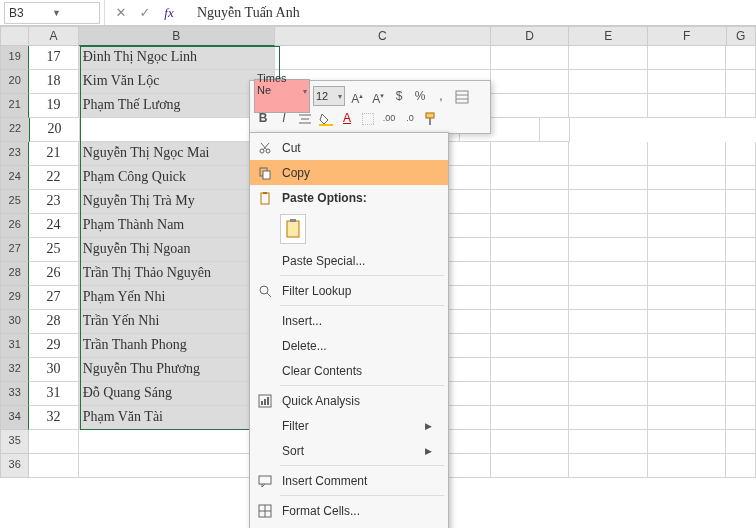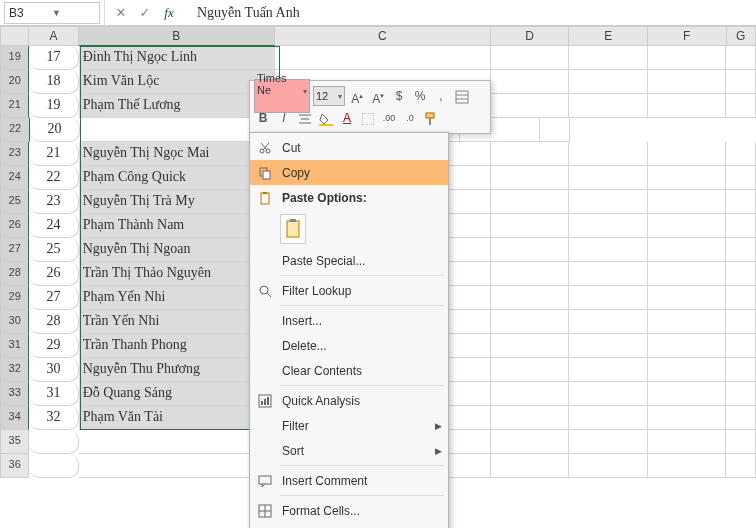--- a/index.html
+++ b/index.html
@@ -4,55 +4,55 @@
 <style>
 * { box-sizing: border-box; margin: 0; padding: 0; font-family: "Segoe UI", Arial, sans-serif; }
 body { background: #fff; width: 756px; height: 528px; overflow: hidden; position: relative; font-size: 12px; color: #333; }
 
 .formula-bar { display: flex; align-items: center; height: 26px; border-bottom: 1px solid #ccc; background: #fff; }
 .name-box { display: flex; align-items: center; width: 96px; height: 22px; border: 1px solid #ccc; margin: 2px 4px; padding: 0 4px; }
 .name-box span { flex: 1; font-size: 12px; }
 .name-box .drop { font-size: 9px; color: #666; }
 .fb-buttons { display: flex; align-items: center; gap: 8px; padding: 0 8px; border-left: 1px solid #ddd; height: 100%; }
 .fb-btn { width: 16px; text-align: center; color: #888; font-size: 13px; }
-.fb-btn.fx { font-style: italic; font-family: serif; color: #14532d; }
+.fb-btn.fx { font-style: italic; font-family: serif; color: #4c1d95; }
 .formula-text { flex: 1; padding-left: 12px; font-family: "Times New Roman", serif; font-size: 14px; }
 
 .grid-wrap { position: relative; }
 .col-headers { display: flex; height: 20px; background: #e6e6e6; }
 .row-header-spacer { width: 30px; border: 1px solid #ccc; background: #e6e6e6; }
 .col-header { border: 1px solid #ccc; border-left: none; text-align: center; line-height: 18px; color: #444; font-size: 12px; background: #e6e6e6; }
 .col-header.sel { background: #d4d4d4; border-bottom: 1.5px solid #217346; }
 .ch-A { width: 50px; } .ch-B { width: 200px; } .ch-C { width: 220px; } .ch-D { width: 80px; } .ch-E { width: 80px; } .ch-F { width: 80px; } .ch-G { width: 30px; }
 
 .rows { }
 .row { display: flex; height: 22px; }
 .row.tall { height: 24px; }
 .rh { width: 30px; border: 1px solid #ccc; border-top: none; background: #e6e6e6; text-align: center; line-height: 21px; font-size: 11px; color: #444; }
 .rh.sel { background: #d4d4d4; border-right: 1.5px solid #217346; }
 .cell { border-right: 1px solid #d4d4d4; border-bottom: 1px solid #d4d4d4; padding: 0 4px; line-height: 21px; overflow: hidden; white-space: nowrap; font-size: 12px; }
-.cA { width: 50px; text-align: center; font-family: "Times New Roman", serif; font-size: 14px; border-radius: 10px; }
+.cA { width: 50px; text-align: center; font-family: "Times New Roman", serif; font-size: 14px; }
 .cB { width: 200px; font-family: "Times New Roman", serif; font-size: 14px; }
 .cC { width: 220px; } .cD { width: 80px; } .cE { width: 80px; } .cF { width: 80px; } .cG { width: 30px; }
 .cell.sel { background: #dcdcdc; }
 .selection-border { position: absolute; border: 1.5px solid #217346; pointer-events: none; }
 
 .watermark { position: absolute; left: 270px; top: 255px; font-size: 26px; color: rgba(120,120,120,0.35); font-weight: 400; letter-spacing: 2px; font-family: Arial; pointer-events: none; }
 
 .mini-toolbar { position: absolute; left: 249px; top: 80px; width: 242px; background: #f7f7f7; border: 1px solid #b5b5b5; box-shadow: 2px 2px 6px rgba(0,0,0,0.2); padding: 4px; }
 .mt-row { display: flex; align-items: center; gap: 3px; height: 22px; }
 .mt-font { width: 56px; height: 20px; border: 1px solid #aaa; font-size: 11px; padding: 16px 2px; display: flex; align-items: flex-end; background: #fca5a5; }
 .mt-font .drop { margin-left: auto; font-size: 8px; color: #666; }
 .mt-size { width: 32px; height: 20px; border: 1px solid #aaa; font-size: 11px; padding: 0 2px; display: flex; align-items: center; background: #e5e5e5; }
 .mt-size .drop { margin-left: auto; font-size: 8px; color: #666; }
 .mt-btn { width: 18px; height: 18px; text-align: center; line-height: 18px; font-size: 12px; color: #555; }
 .mt-btn svg { vertical-align: middle; }
 
 .context-menu { position: absolute; left: 249px; top: 132px; width: 200px; background: #f7f7f7; border: 1px solid #b5b5b5; box-shadow: 2px 2px 6px rgba(0,0,0,0.25); padding: 2px 0; }
-.cm-item { display: flex; align-items: center; height: 25px; padding: 0 6px 0 4px; font-size: 12px; color: #333; }
+.cm-item { display: flex; align-items: center; height: 25px; padding: 0 16px 0 4px; font-size: 12px; color: #333; }
 .cm-item:hover, .cm-item.hover { background: #fdba74; }
 .cm-icon { width: 22px; height: 18px; display: flex; align-items: center; justify-content: center; margin-right: 6px; }
 .cm-label { flex: 1; }
 .cm-arrow { font-size: 9px; color: #555; }
 .cm-sep { height: 1px; background: #ddd; margin: 2px 4px 2px 30px; }
 .paste-big { display: flex; padding: 4px 0 4px 30px; }
 .paste-btn { width: 26px; height: 30px; border: 1px solid #ccc; background: #fff; display: flex; align-items: center; justify-content: center; }
 </style>
 </head>
 <body>

